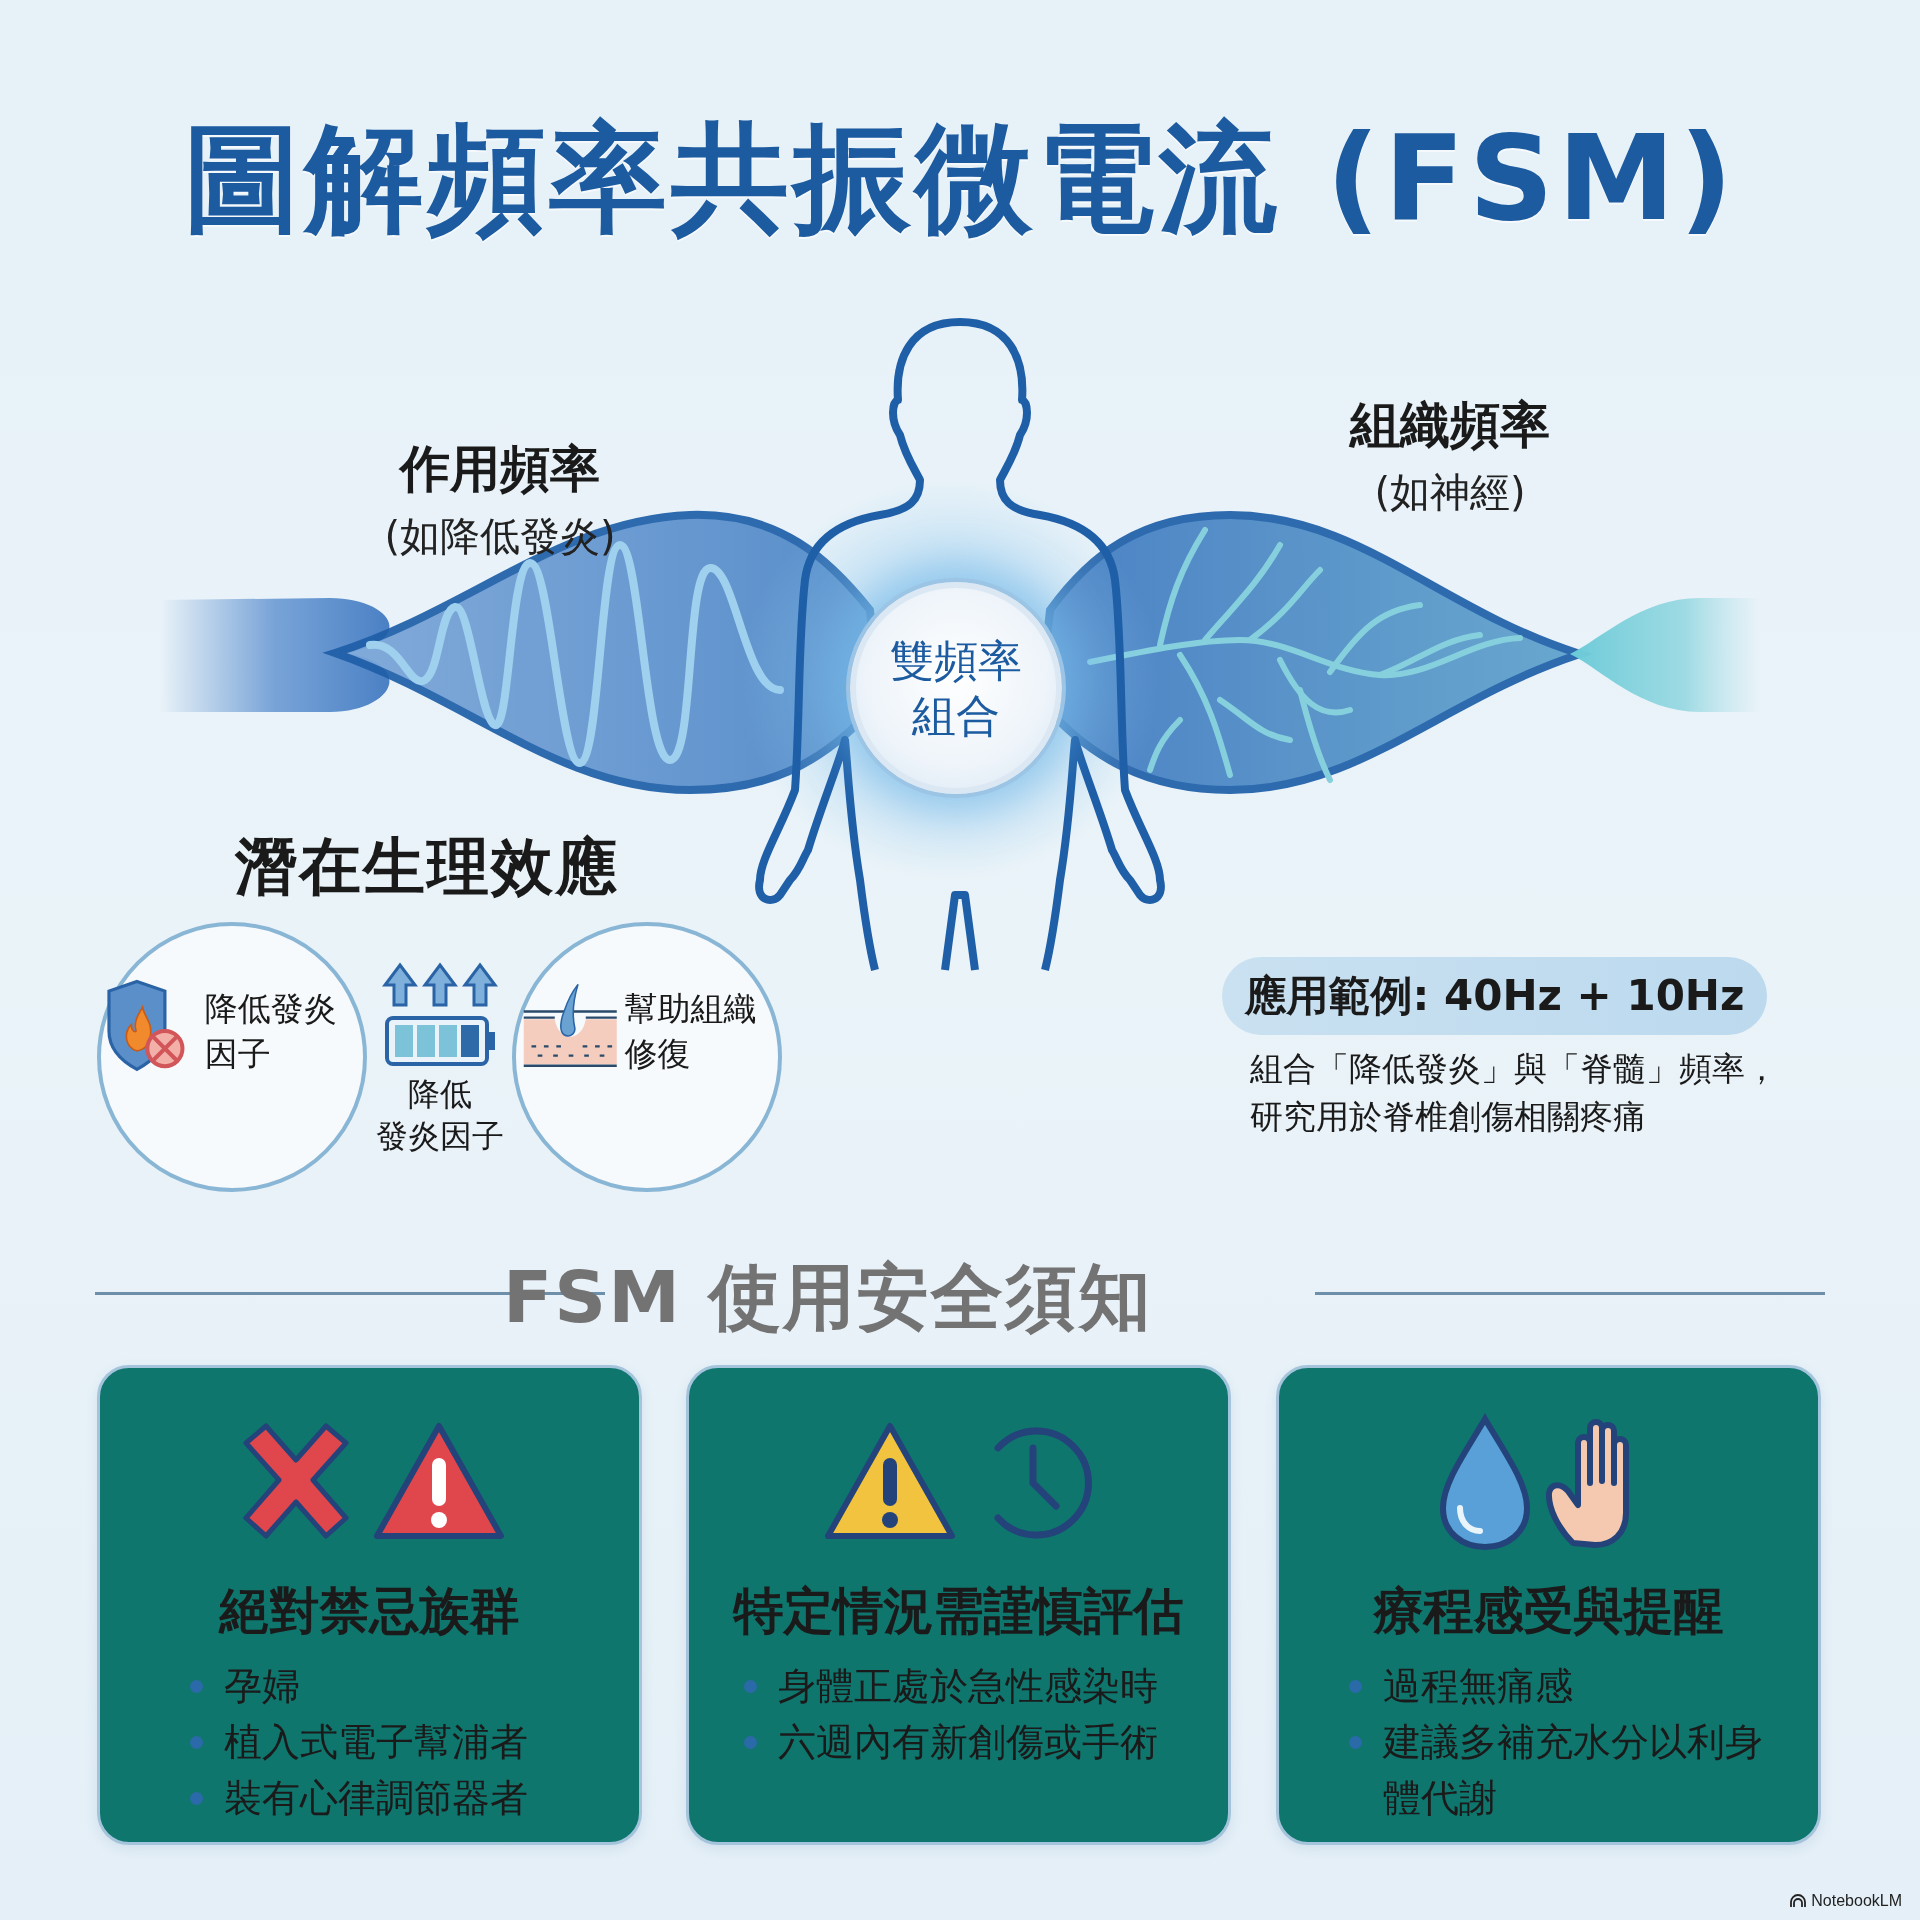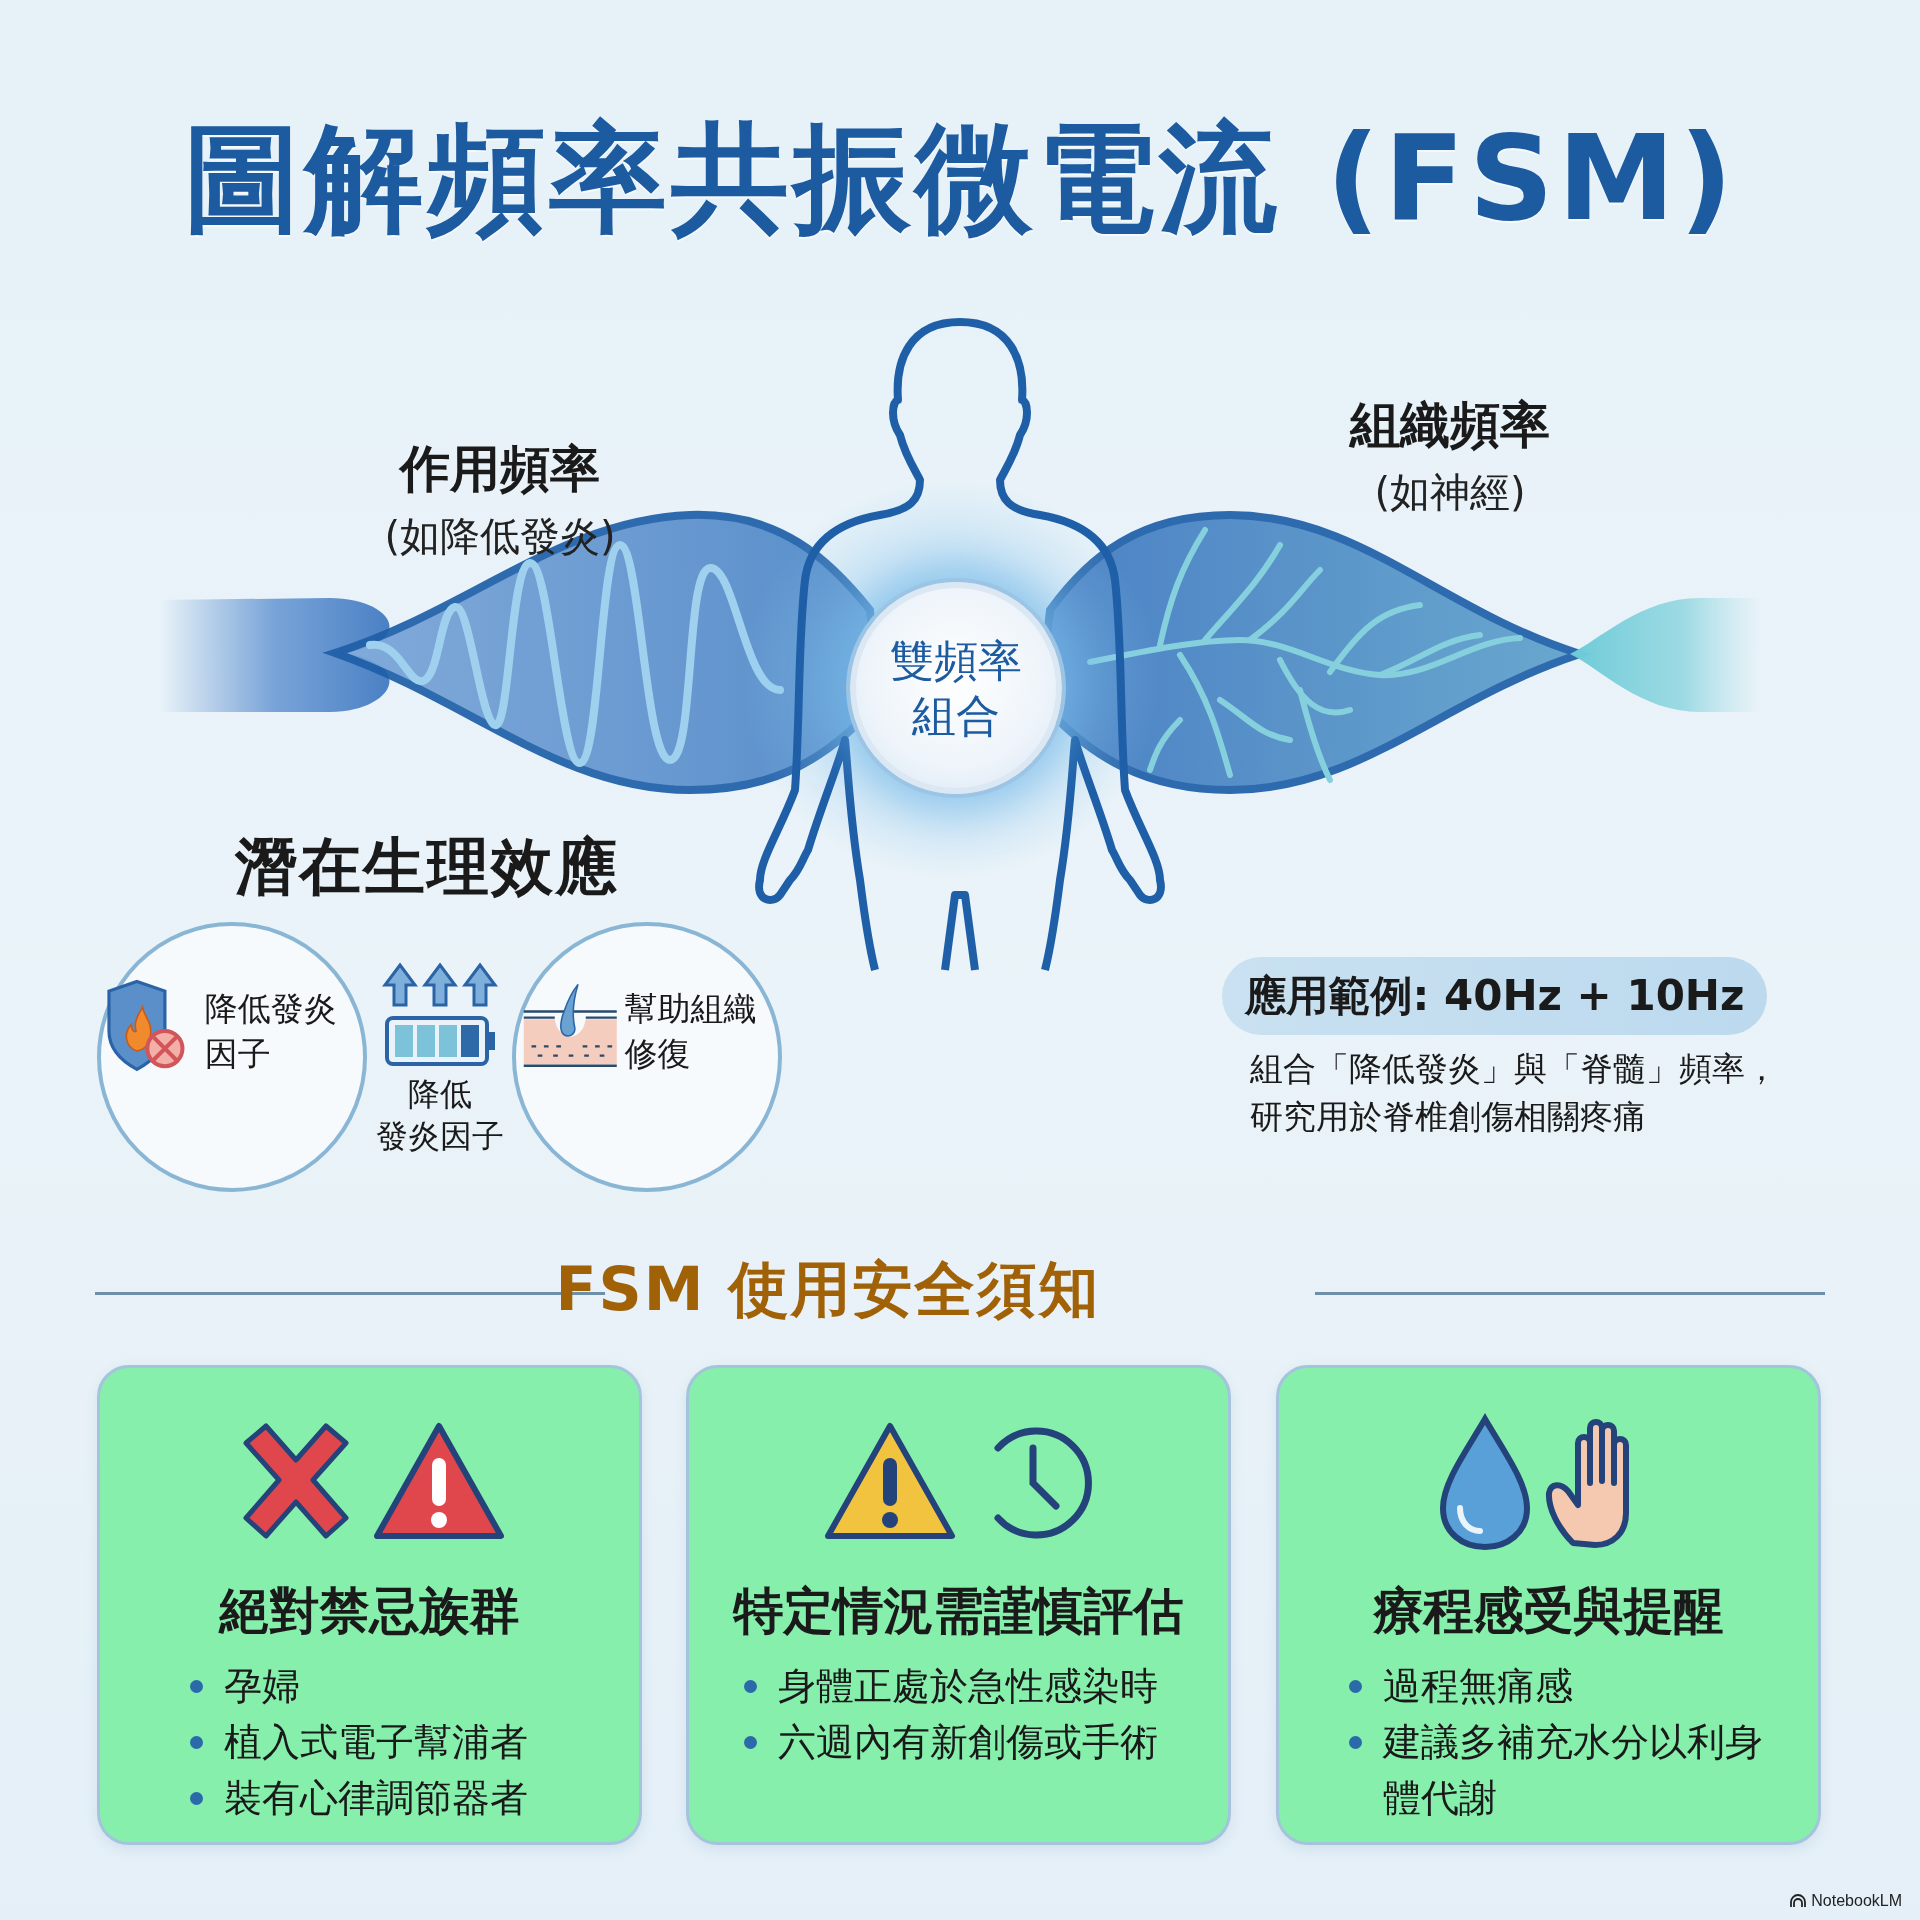--- a/index.html
+++ b/index.html
@@ -41,25 +41,25 @@
     left: 1222px; top: 957px; width: 545px; height: 78px; border-radius: 40px;
     background: linear-gradient(90deg, #c9e1f1, #bcd9ee);
     display: flex; align-items: center; justify-content: center;
     font-size: 42px; font-weight: bold; color: #1a1a1a;
   }
   .example-desc { left: 1250px; top: 1045px; width: 560px; font-size: 33px; line-height: 1.45; color: #1a1a1a; }
   .safety-header { left: 0; top: 1250px; width: 1920px; height: 90px; }
   .safety-line { top: 42px; height: 3px; background: #6d8fa9; }
   .safety-title {
     left: 0; top: 0; width: 1656px; text-align: center;
-    font-size: 60px; font-weight: bold; color: #a16207; letter-spacing: 2px;
+    font-size: 72px; font-weight: bold; color: #737373; letter-spacing: 2px;
   }
   .card {
     top: 1365px; width: 545px; height: 480px; box-sizing: border-box;
-    background: #86efac; border: 3px solid #a4c4dc; border-radius: 32px;
+    background: #0f766e; border: 3px solid #a4c4dc; border-radius: 32px;
     box-shadow: 0 4px 12px rgba(100,140,180,0.15);
   }
   .card .icons { position: absolute; top: 40px; left: 0; width: 100%; height: 150px; display: flex; justify-content: center; align-items: center; gap: 8px; }
   .card .card-title { position: absolute; top: 210px; width: 100%; text-align: center; font-size: 50px; font-weight: bold; color: #1a1a1a; }
   .card ul { position: absolute; top: 290px; margin: 0; padding: 0; list-style: none; }
   .card li { font-size: 38px; line-height: 56px; color: #1a1a1a; position: relative; padding-left: 34px; }
   .card li .dot { position: absolute; left: 0; top: 22px; width: 13px; height: 13px; border-radius: 50%; background: #2a6aa8; }
   .watermark { right: 18px; bottom: 10px; font-size: 16px; color: #222; display: flex; align-items: center; gap: 5px; font-family: "Liberation Sans", sans-serif; }
 </style>
 </head>

